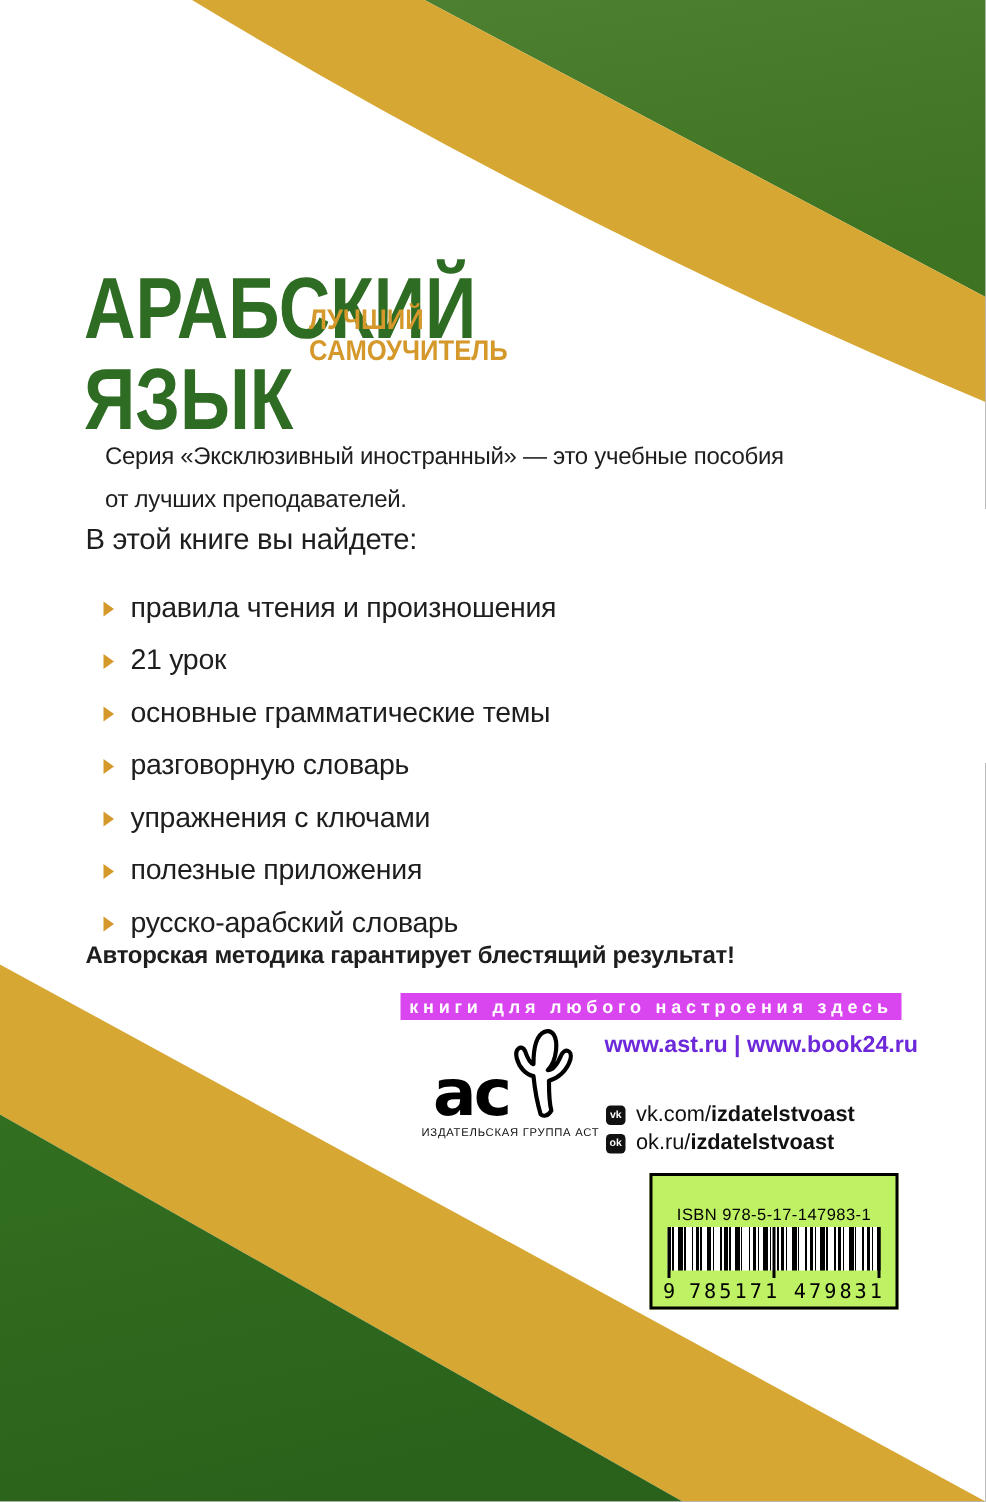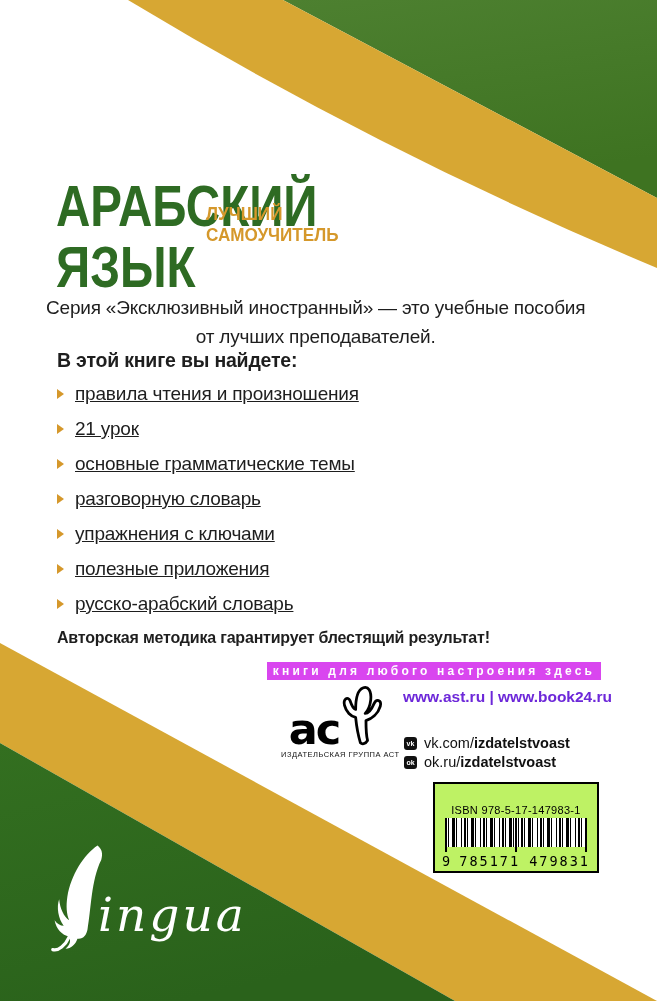--- a/index.html
+++ b/index.html
@@ -20,24 +20,24 @@
   .title span{display:block;}
   .subtitle{
     position:absolute;left:206px;top:203px;
     color:var(--gold-text,#d5982b);font-weight:bold;
     font-size:19px;line-height:21px;
     transform:scaleX(0.9);transform-origin:left top;white-space:nowrap;
   }
   .subtitle span{display:block;}
 
   
-  .intro{position:absolute;left:46px;top:274px;font-size:19px;line-height:29px;letter-spacing:-0.2px;text-align:center;}
+  .intro{position:absolute;left:70px;top:274px;font-size:16px;line-height:29px;letter-spacing:-0.2px;}
   .intro span{display:block;}
-  .list-heading{position:absolute;left:57px;top:349px;font-size:19.5px;font-weight:bold;letter-spacing:-0.2px;}
-  .bullets{position:absolute;left:57px;top:384px;margin:0;padding:0;list-style:none;text-decoration:underline;}
+  .list-heading{position:absolute;left:57px;top:349px;font-size:19.5px;font-weight:normal;letter-spacing:-0.2px;}
+  .bullets{position:absolute;left:57px;top:384px;margin:12px;padding:0;list-style:none;}
   .bullets li{display:flex;align-items:center;gap:11px;margin-bottom:16px;font-size:19px;line-height:19px;letter-spacing:-0.2px;}
   .tri{flex:0 0 auto;width:0;height:0;border-left:7px solid var(--gold-text,#c89b35);
        border-top:5px solid transparent;border-bottom:5px solid transparent;}
   .tagline{position:absolute;left:57px;top:629px;font-size:16px;font-weight:bold;letter-spacing:-0.2px;white-space:nowrap;}
 
   
   .banner{
     position:absolute;left:267px;top:662px;width:334px;height:18px;
     background:#d946ef;color:#fff;font-size:12px;font-weight:bold;
     letter-spacing:3.2px;display:flex;align-items:center;justify-content:center;
@@ -192,21 +192,14 @@
       <div class="guard g-mid"></div>
       <div class="guard g-right"></div>
     </div>
     <div class="digits">
       <span>9</span>
       <span class="grp">785171</span>
       <span class="grp">479831</span>
     </div>
   </div>
 
-  <div class="lingua">
-    <svg viewBox="0 0 70 130">
-      <path d="M52,2 C37,12 23,34 19,58 C17.5,68 18,77 21,84 C15,80 11,71 10,61 C7,70 9,82 15,90 C11,90 8,88 5,84 C7,94 13,100 21,102 C23,106 22,111 17,115 C23,115 28,110 30,104 C36,105 40,100 41,94 C45,72 45,40 56,18 C58,11 57,6 52,2 Z" fill="#ffffff"></path>
-      <path d="M21,102 C17,111 9,118 3,116" stroke="#ffffff" stroke-width="3.5" fill="none" stroke-linecap="round"></path>
-    </svg>
-    <span class="lingua-text">ingua</span>
-  </div>
 
 </div>
 
 </body></html>

